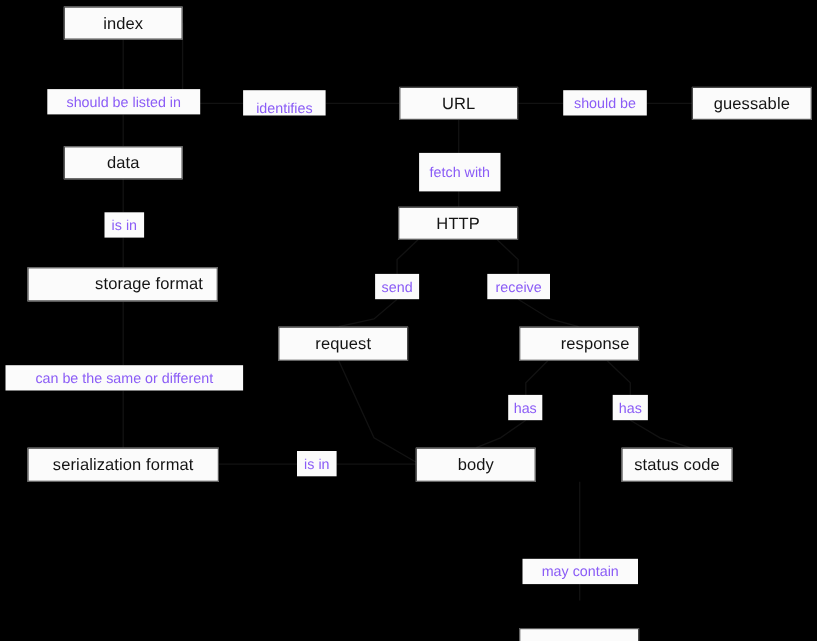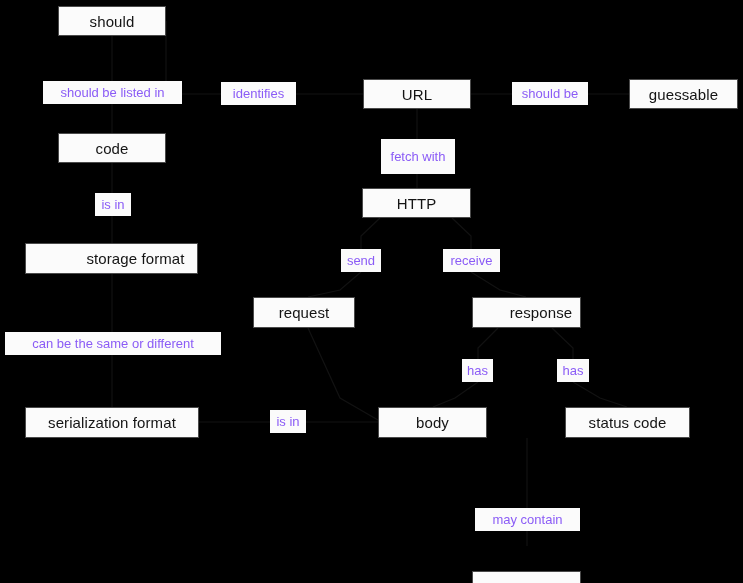--- a/index.html
+++ b/index.html
@@ -103,72 +103,72 @@
     <path d="M308 328 L340 398 L378 420"></path>
 
     <path d="M378 422 L306 422"></path>
     <path d="M270 422 L199 422"></path>
 
     <line x1="527" y1="438" x2="527" y2="508"></line>
     <line x1="527" y1="531" x2="527" y2="546"></line>
   </svg>
 
   <div class="node" style="left:58px; top:6px; width:108px; height:30px;">
-    <span>should</span>
+    <span>index</span>
   </div>
 
   <div class="node" style="left:363px; top:79px; width:108px; height:30px;">
     <span>URL</span>
   </div>
 
   <div class="node" style="left:629px; top:79px; width:109px; height:30px;">
     <span>guessable</span>
   </div>
 
   <div class="node" style="left:58px; top:133px; width:108px; height:30px;">
-    <span>code</span>
+    <span>data</span>
   </div>
 
   <div class="node" style="left:362px; top:188px; width:109px; height:30px;">
     <span>HTTP</span>
   </div>
 
   <div class="node" style="left:25px; top:243px; width:173px; height:31px;padding-left:48px;">
     <span>storage format</span>
   </div>
 
-  <div class="node" style="left:253px; top:297px; width:102px; height:31px;">
+  <div class="node" style="left:253px; top:297px; width:118px; height:31px;">
     <span>request</span>
   </div>
 
   <div class="node" style="left:472px; top:297px; width:109px; height:31px;padding-left:29px;">
     <span>response</span>
   </div>
 
   <div class="node" style="left:25px; top:407px; width:174px; height:31px;">
     <span>serialization format</span>
   </div>
 
   <div class="node" style="left:378px; top:407px; width:109px; height:31px;">
     <span>body</span>
   </div>
 
-  <div class="node" style="left:565px; top:407px; width:125px; height:31px;text-align:center;">
+  <div class="node" style="left:565px; top:407px; width:101px; height:31px;text-align:center;">
     <span>status code</span>
   </div>
 
   <div class="node" style="left:472px; top:546px; width:109px; height:31px;margin-top:25px;">
     <span>error</span>
   </div>
 
   <div class="edge-label" style="left:43px; top:81px; width:139px; height:23px;">
     <span>should be listed in</span>
   </div>
 
-  <div class="edge-label" style="left:221px; top:82px; width:75px; height:23px;">
+  <div class="edge-label" style="left:221px; top:82px; width:75px; height:23px;align-items:flex-end;">
     <span>identifies</span>
   </div>
 
   <div class="edge-label" style="left:512px; top:82px; width:76px; height:23px;">
     <span>should be</span>
   </div>
 
   <div class="edge-label" style="left:381px; top:139px; width:74px; height:35px;">
     <span>fetch with</span>
   </div>

